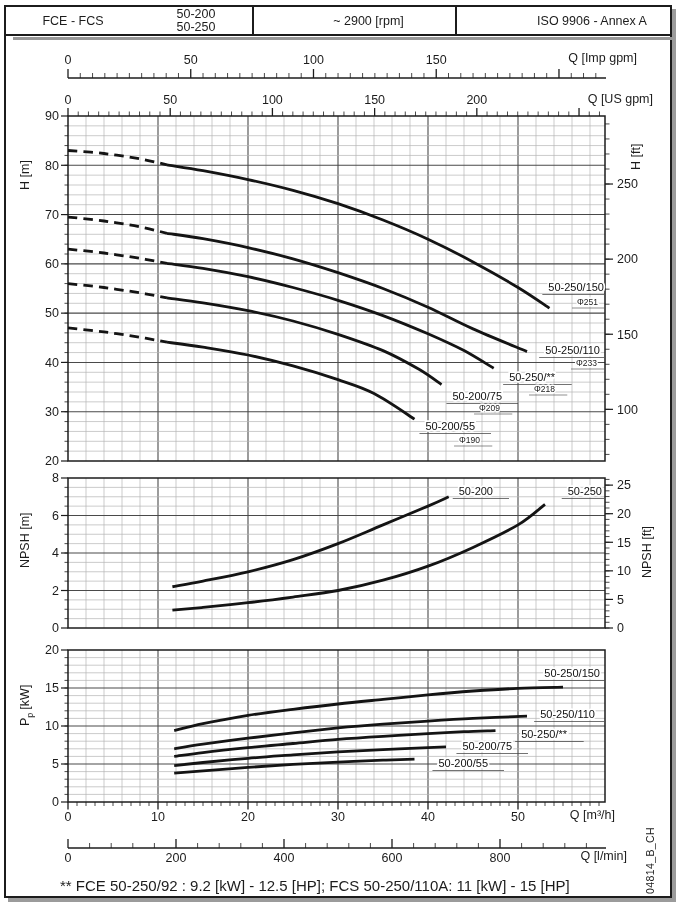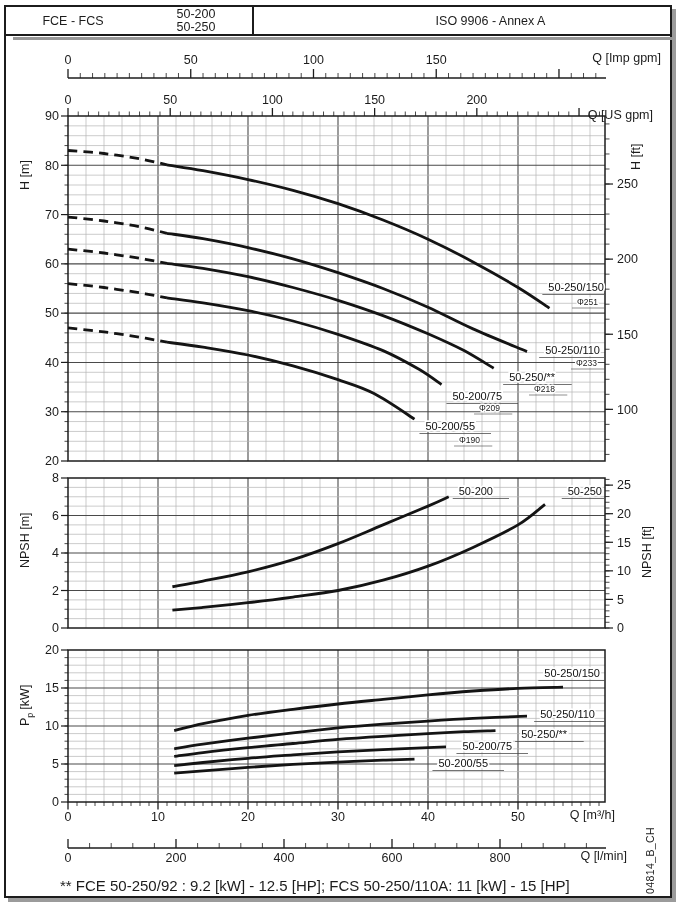--- a/index.html
+++ b/index.html
@@ -24,41 +24,44 @@
   .ulabel{position:absolute;white-space:nowrap;font-size:12.5px;z-index:5;}
   .vlabel{position:absolute;transform:rotate(-90deg);transform-origin:0 0;white-space:nowrap;
           font-size:12.5px;z-index:5;}
   .t-hm{left:18px;top:190px;}
   .t-hft{left:629px;top:170px;}
   .t-nm{left:18px;top:568px;}
   .t-nft{left:640px;top:578px;}
   .t-pkw{left:18px;top:726px;}
   .t-pkw sub{font-size:9px;}
   .t-pkw .unit{margin-left:3px;}
-  .u-imp{top:51px;right:16px;}
-  .u-us{top:108px;right:24px;}
+  .u-imp{top:51px;right:40px;}
+  .u-us{top:92px;right:24px;}
   .u-m3h{top:808px;right:62px;}
   .u-lmin{top:849px;right:50px;}
   .footnote{position:absolute;left:60px;top:877px;font-size:15px;white-space:nowrap;z-index:5;}
   .doc-code{position:absolute;left:644px;top:894px;transform:rotate(-90deg);transform-origin:0 0;
             font-size:10.5px;letter-spacing:0.4px;white-space:nowrap;z-index:5;}
 </style>
 </head>
 <body>
 
 <div class="page">
   <div class="sheet"></div>
 
   <div class="hdr">
     <div class="hcell hc1">
       <span class="series">FCE - FCS</span>
       <div class="models">
         <div>50-200</div>
         <div>50-250</div>
       </div>
+    </div>
+    <div class="hcell hc2">
+      <span>~ 2900 [rpm]</span>
     </div>
     <div class="hcell hc3">
       <span>ISO 9906 - Annex A</span>
     </div>
   </div>
   <div class="hdr-shadow"></div>
 
   <svg class="plots" id="plots" width="677" height="905" viewBox="0 0 677 905">
       <g>
         <line x1="86" y1="116" x2="86" y2="461" stroke="#b5b5b5" stroke-width="0.7"></line>

